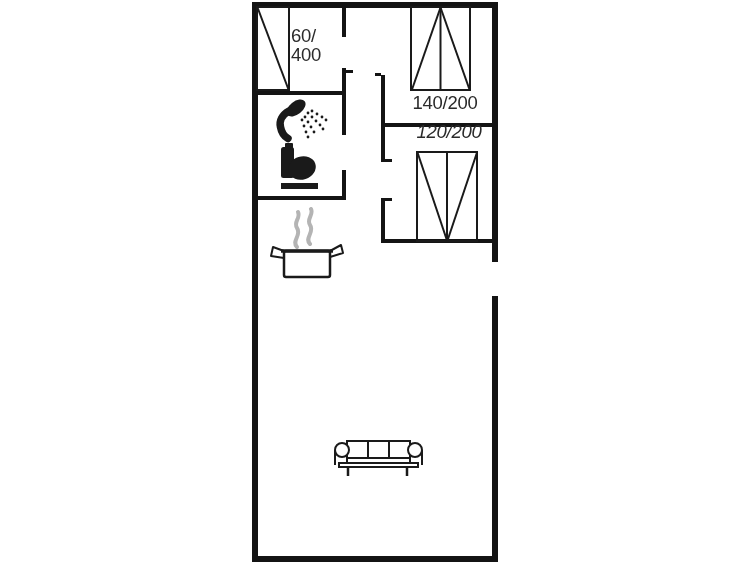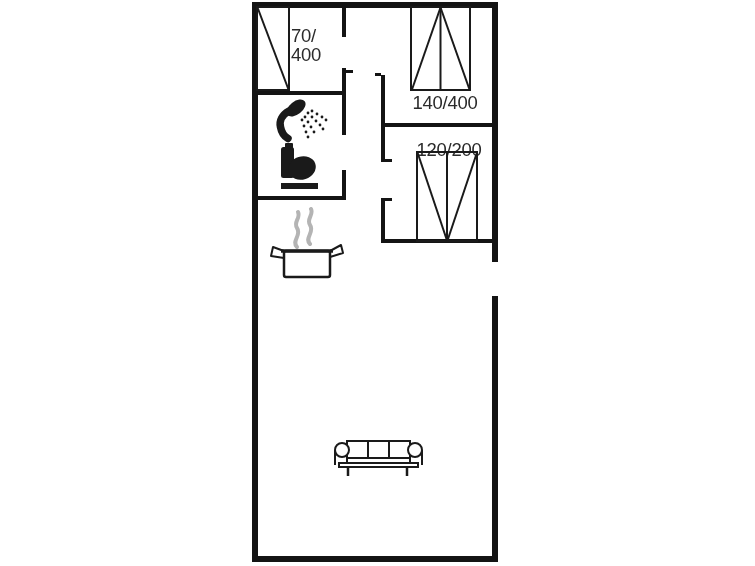--- a/index.html
+++ b/index.html
@@ -67,33 +67,33 @@
   <div class="wall" style="left:346px; top:70px;  width:7px; height:3px;"></div>
   <div class="wall" style="left:375px; top:73px;  width:6px; height:3px;"></div>
   <div class="wall" style="left:385px; top:159px; width:7px; height:3px;"></div>
   <div class="wall" style="left:385px; top:198px; width:7px; height:3px;"></div>
 
   <svg class="icon" style="left:256px; top:6px;" width="36" height="86" viewBox="0 0 36 86">
     <rect class="ln" x="1" y="1" width="32" height="83" stroke-width="2"></rect>
     <line class="ln" x1="1.5" y1="1.5" x2="32.5" y2="83.5" stroke-width="2"></line>
   </svg>
   <div class="label" style="left:291px; top:26px;">
-    <div>70/</div>
+    <div>60/</div>
     <div>400</div>
   </div>
 
   <svg class="icon" style="left:410px; top:6px;" width="62" height="86" viewBox="0 0 62 86">
     <rect class="ln" x="1" y="1" width="59" height="83" stroke-width="2"></rect>
     <line class="ln" x1="30.5" y1="1" x2="30.5" y2="84" stroke-width="2"></line>
     <line class="ln" x1="2" y1="83.5" x2="30.5" y2="1.5" stroke-width="2"></line>
     <line class="ln" x1="30.5" y1="1.5" x2="59.5" y2="83.5" stroke-width="2"></line>
   </svg>
-  <div class="label centered" style="left:409px; top:93px; width:72px;">140/400</div>
+  <div class="label centered" style="left:409px; top:93px; width:72px;">140/200</div>
 
-  <div class="label centered" style="left:413px; top:140px; width:72px;">120/200</div>
+  <div class="label centered" style="left:413px; top:122px; width:72px;font-style:italic;">120/200</div>
   <svg class="icon" style="left:416px; top:151px;" width="63" height="92" viewBox="0 0 63 92">
     <rect class="ln" x="1" y="1" width="60" height="89" stroke-width="2"></rect>
     <line class="ln" x1="31" y1="1" x2="31" y2="90" stroke-width="2"></line>
     <line class="ln" x1="1.5" y1="1.5" x2="31" y2="89.5" stroke-width="2"></line>
     <line class="ln" x1="61" y1="1.5" x2="31.5" y2="89.5" stroke-width="2"></line>
   </svg>
 
   <svg class="icon" style="left:275px; top:98px;" width="56" height="48" viewBox="0 0 56 48">
     <ellipse class="fl" cx="21" cy="10" rx="11" ry="6.5" transform="rotate(-38 21 10)"></ellipse>
     <path class="ln" d="M 14 13 C 7 17, 4 23, 5.5 29 C 6.5 34.5, 9.5 38.5, 13 40.5" stroke-width="7.5" stroke-linecap="round"></path>

